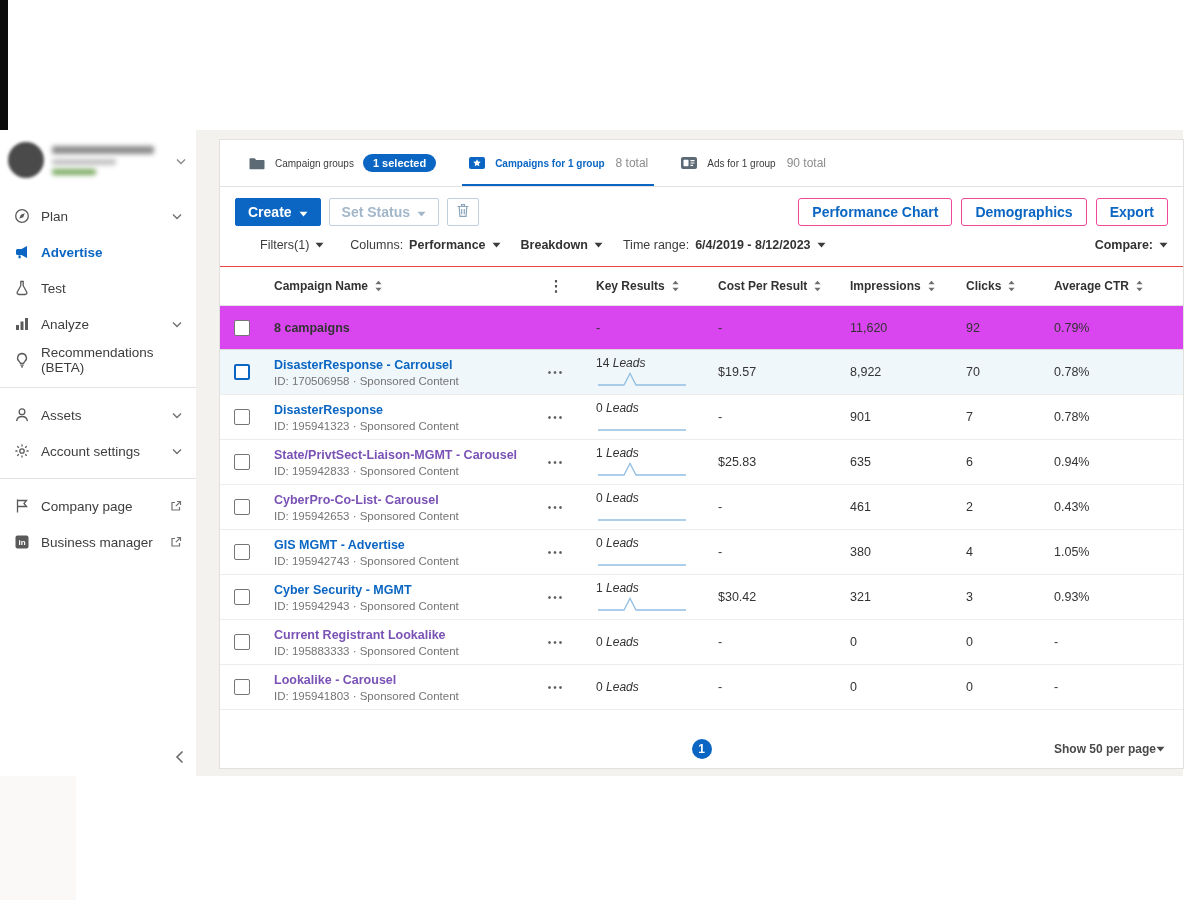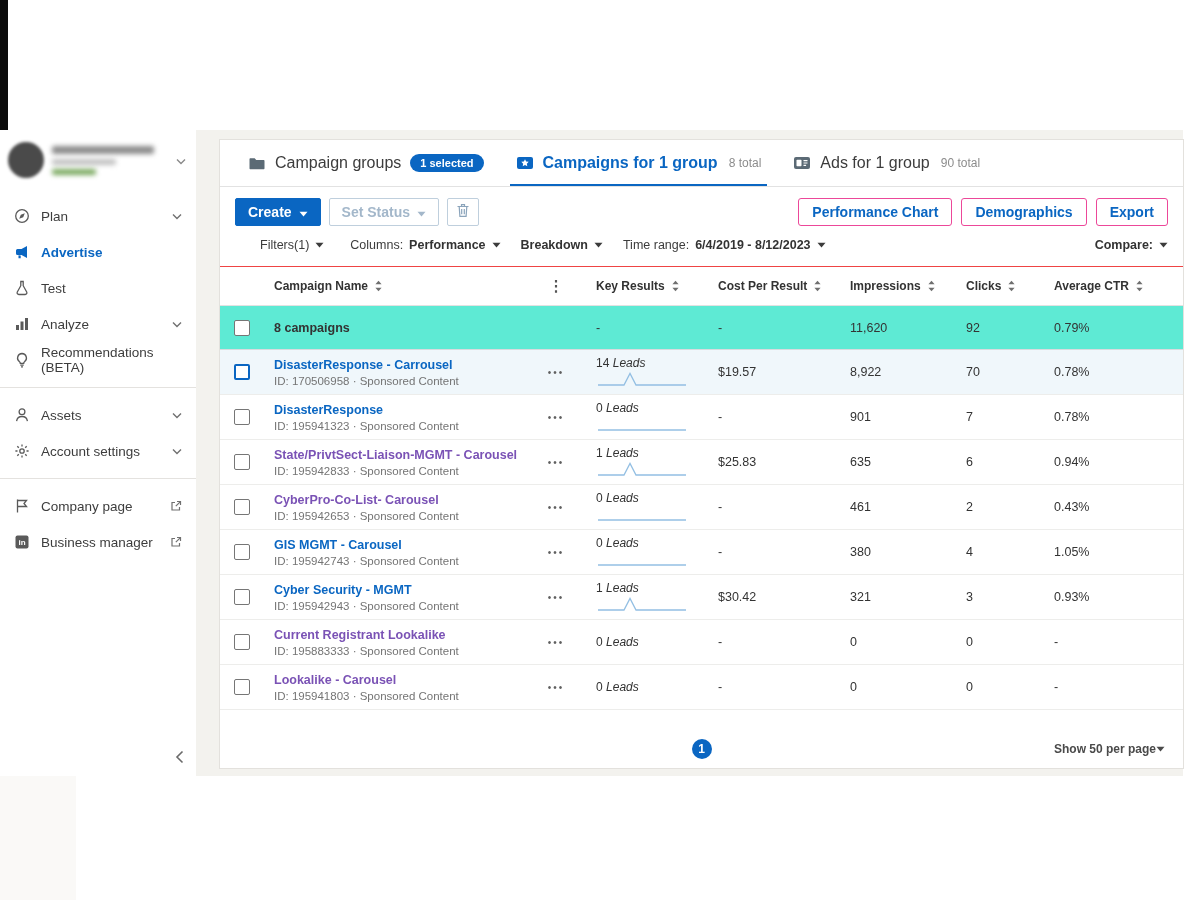--- a/index.html
+++ b/index.html
@@ -28,21 +28,21 @@
   .collapse-btn{position:absolute;bottom:12px;right:12px;color:#6a6a6a;cursor:pointer;display:inline-flex}
 
   
   .main{flex:1;background:#fff;padding-right:17px;min-width:0}
   .graywrap{background:#f3f2ee;height:100%;padding:10px 0 8px 24px}
   .card{background:#fff;height:100%;display:flex;flex-direction:column;box-shadow:0 0 0 1px #e3e1dd;overflow:hidden}
 
   
   .tabbar{display:flex;align-items:stretch;height:47px;border-bottom:1px solid #e2e2e2;padding-left:12px;flex:none}
   .tab{display:flex;align-items:center;gap:9px;padding:0 16px;position:relative;cursor:pointer}
-  .tab-label{font-size:16px;color:#3c3c3c;white-space:nowrap}
+  .tab-label{font-size:10px;color:#3c3c3c;white-space:nowrap}
   .tab.active .tab-label{color:#0a66c2;font-weight:bold}
   .tab.active::after{content:"";position:absolute;left:10px;right:10px;bottom:0;height:2px;background:#0a66c2}
   .tab-meta{font-size:12px;color:#8c8c8c;margin-left:2px;white-space:nowrap}
   .badge{background:#0a66c2;color:#fff;font-size:11px;font-weight:bold;padding:3px 10px;border-radius:10px;white-space:nowrap}
   .tabicon{display:inline-flex;color:#5b6a75}
   .tabicon.blue{color:#0a66c2}
 
   
   .toolbar{display:flex;align-items:center;gap:8px;padding:11px 15px 9px;flex:none}
   .btn{font-size:14px;border-radius:2px;display:inline-flex;align-items:center;gap:7px;cursor:pointer;white-space:nowrap}
@@ -62,21 +62,21 @@
   .f-compare{margin-left:auto}
   .f-label{color:#3c3c3c}
   .f-bold{font-weight:bold;color:#333}
 
   
   .grid{display:grid;grid-template-columns:44px 262px 60px 122px 132px 116px 88px 1fr;align-items:center}
   .thead{height:40px;border-top:1px solid #ef4444;border-bottom:1px solid #e2e2e2;font-size:12px;font-weight:bold;color:#333;flex:none}
   .th{display:flex;align-items:center;gap:6px;padding-left:10px;white-space:nowrap}
   .th .sort{color:#6f6f6f;display:inline-flex;cursor:pointer}
   .th-kebab{justify-content:center;color:#555;font-size:15px;cursor:pointer;padding-left:0}
-  .summary{height:44px;background:#5eead4;border-bottom:1px solid #d9dbde;font-size:12.5px;color:#333;flex:none}
+  .summary{height:44px;background:#d946ef;border-bottom:1px solid #d9dbde;font-size:12.5px;color:#333;flex:none}
   .summary .cell{padding-left:10px}
   .summary .s-label{font-weight:bold}
   .tbody{flex:1;min-height:0}
   .trow{height:45px;border-bottom:1px solid #ededeb;font-size:12.5px;background:#fff}
   .trow.hl{background:#f0f7fb}
   .cbcell{display:flex;justify-content:center}
   .checkbox{width:16px;height:16px;border:1px solid #767676;border-radius:2px;background:#fff;display:inline-block;cursor:pointer}
   .checkbox.cb-active{border:2px solid #0a66c2}
   .namecell{padding-left:10px;padding-right:6px;overflow:hidden}
   .camplink{color:#0a66c2;font-weight:bold;font-size:12.5px;text-decoration:none;cursor:pointer;white-space:nowrap;display:block;overflow:hidden;text-overflow:ellipsis}
@@ -499,21 +499,21 @@
               <div class="numcell">-</div>
               <div class="numcell">461</div>
               <div class="numcell">2</div>
               <div class="numcell">0.43%</div>
             </div>
             <div class="grid trow">
               <div class="cbcell">
                 <span class="checkbox"></span>
               </div>
               <div class="namecell">
-                <a class="camplink">GIS MGMT - Carousel</a>
+                <a class="camplink">GIS MGMT - Advertise</a>
                 <div class="idline">ID: 195942743 · Sponsored Content</div>
               </div>
               <div class="kebabcell"><span class="kebab">•••</span></div>
               <div class="krcell">
                 <div><span>0</span> <span class="kr-unit">Leads</span></div>
                 <svg class="spark" width="92" height="17" viewBox="0 0 92 17">
                   <polyline points="2,14 90,14" fill="none" stroke="#93bfe3" stroke-width="1.3"></polyline>
                 </svg>
               </div>
               <div class="numcell">-</div>

